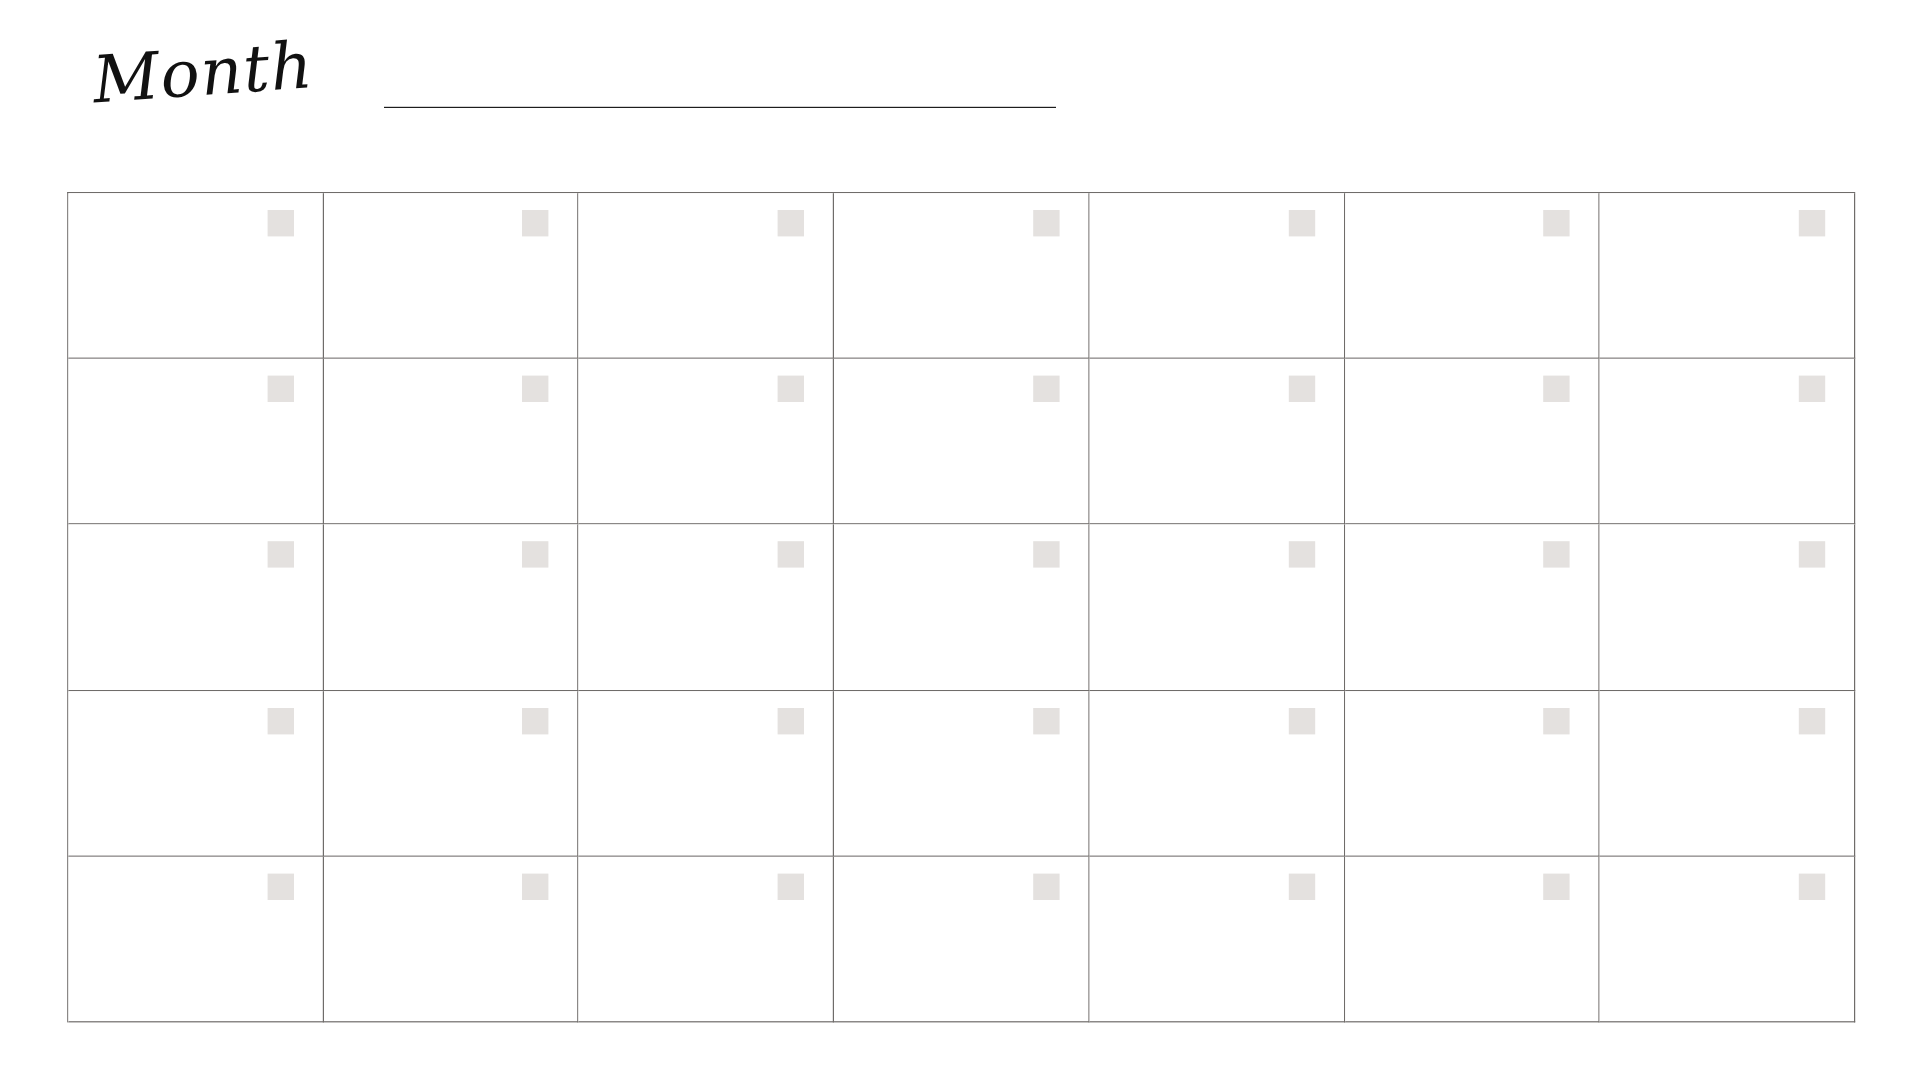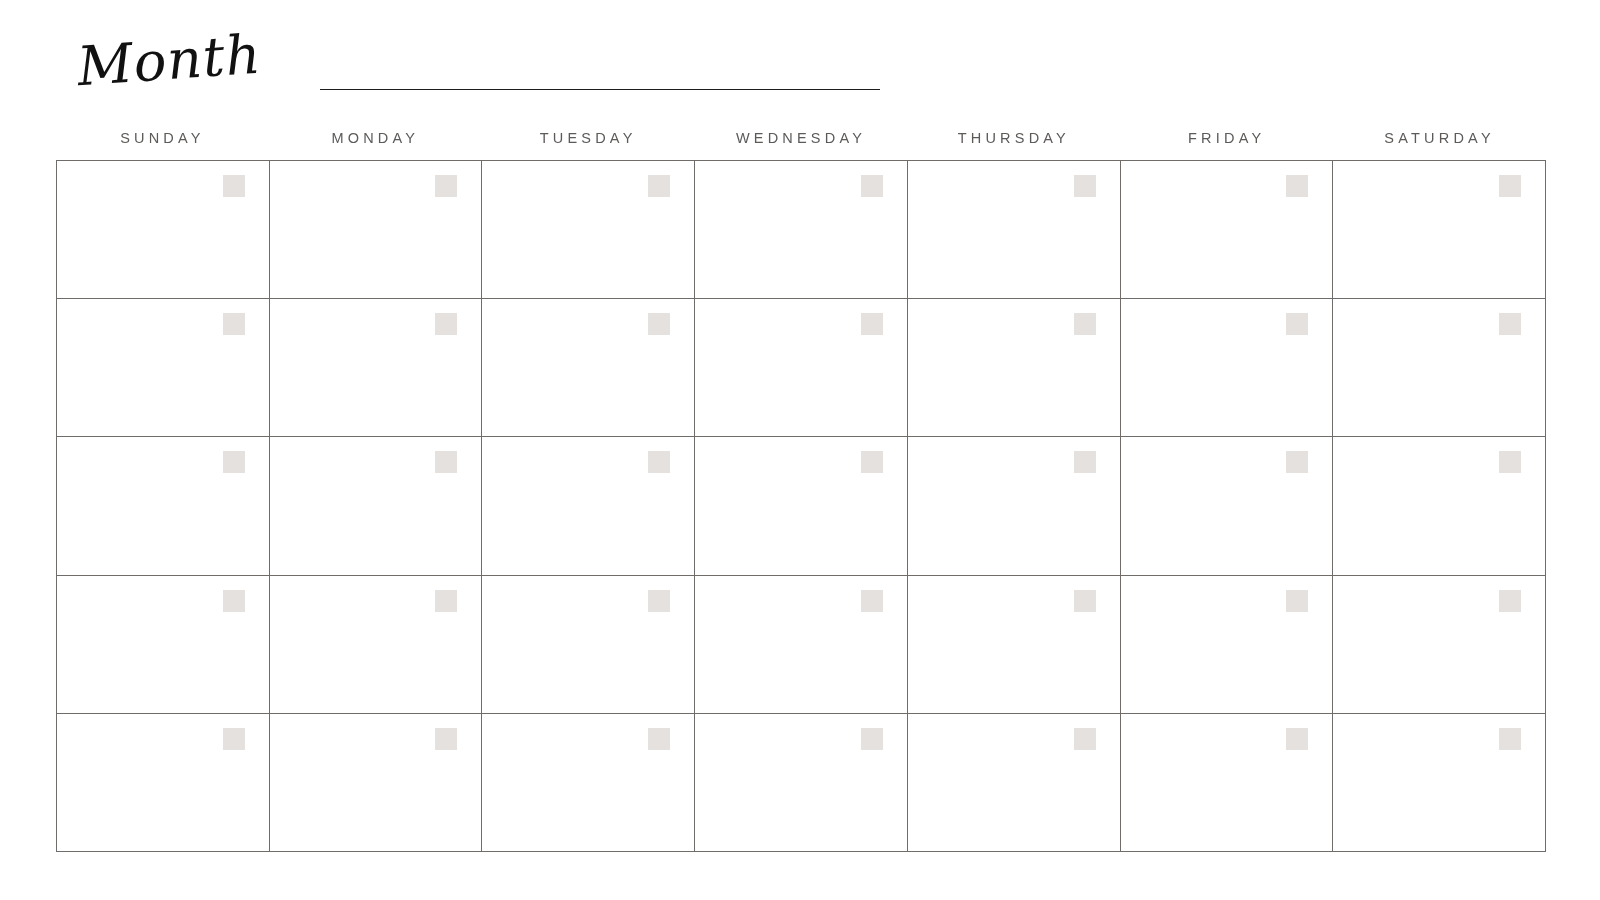--- a/index.html
+++ b/index.html
@@ -116,137 +116,128 @@
 </head>
 <body>
 
 <div class="page">
 
   <div class="header">
     <div class="month-title">Month</div>
     <div class="title-rule"></div>
   </div>
 
-  <div class="weekdays">
-    <div class="weekday">SUNDAY</div>
-    <div class="weekday">MONDAY</div>
-    <div class="weekday">TUESDAY</div>
-    <div class="weekday">WEDNESDAY</div>
-    <div class="weekday">THURSDAY</div>
-    <div class="weekday">FRIDAY</div>
-    <div class="weekday">SATURDAY</div>
+
+  <div class="calendar-grid">
+
+    <div class="day-cell">
+        <div class="date-box"></div>
+      </div>
+    <div class="day-cell">
+        <div class="date-box"></div>
+      </div>
+    <div class="day-cell">
+        <div class="date-box"></div>
+      </div>
+    <div class="day-cell">
+        <div class="date-box"></div>
+      </div>
+    <div class="day-cell">
+        <div class="date-box"></div>
+      </div>
+    <div class="day-cell">
+        <div class="date-box"></div>
+      </div>
+    <div class="day-cell">
+        <div class="date-box"></div>
+      </div>
+
+    <div class="day-cell">
+        <div class="date-box"></div>
+      </div>
+    <div class="day-cell">
+        <div class="date-box"></div>
+      </div>
+    <div class="day-cell">
+        <div class="date-box"></div>
+      </div>
+    <div class="day-cell">
+        <div class="date-box"></div>
+      </div>
+    <div class="day-cell">
+        <div class="date-box"></div>
+      </div>
+    <div class="day-cell">
+        <div class="date-box"></div>
+      </div>
+    <div class="day-cell">
+        <div class="date-box"></div>
+      </div>
+
+    <div class="day-cell">
+        <div class="date-box"></div>
+      </div>
+    <div class="day-cell">
+        <div class="date-box"></div>
+      </div>
+    <div class="day-cell">
+        <div class="date-box"></div>
+      </div>
+    <div class="day-cell">
+        <div class="date-box"></div>
+      </div>
+    <div class="day-cell">
+        <div class="date-box"></div>
+      </div>
+    <div class="day-cell">
+        <div class="date-box"></div>
+      </div>
+    <div class="day-cell">
+        <div class="date-box"></div>
+      </div>
+
+    <div class="day-cell">
+        <div class="date-box"></div>
+      </div>
+    <div class="day-cell">
+        <div class="date-box"></div>
+      </div>
+    <div class="day-cell">
+        <div class="date-box"></div>
+      </div>
+    <div class="day-cell">
+        <div class="date-box"></div>
+      </div>
+    <div class="day-cell">
+        <div class="date-box"></div>
+      </div>
+    <div class="day-cell">
+        <div class="date-box"></div>
+      </div>
+    <div class="day-cell">
+        <div class="date-box"></div>
+      </div>
+
+    <div class="day-cell">
+        <div class="date-box"></div>
+      </div>
+    <div class="day-cell">
+        <div class="date-box"></div>
+      </div>
+    <div class="day-cell">
+        <div class="date-box"></div>
+      </div>
+    <div class="day-cell">
+        <div class="date-box"></div>
+      </div>
+    <div class="day-cell">
+        <div class="date-box"></div>
+      </div>
+    <div class="day-cell">
+        <div class="date-box"></div>
+      </div>
+    <div class="day-cell">
+        <div class="date-box"></div>
+      </div>
+
   </div>
 
-  <div class="calendar-grid">
-
-    <div class="day-cell">
-        <div class="date-box"></div>
-      </div>
-    <div class="day-cell">
-        <div class="date-box"></div>
-      </div>
-    <div class="day-cell">
-        <div class="date-box"></div>
-      </div>
-    <div class="day-cell">
-        <div class="date-box"></div>
-      </div>
-    <div class="day-cell">
-        <div class="date-box"></div>
-      </div>
-    <div class="day-cell">
-        <div class="date-box"></div>
-      </div>
-    <div class="day-cell">
-        <div class="date-box"></div>
-      </div>
-
-    <div class="day-cell">
-        <div class="date-box"></div>
-      </div>
-    <div class="day-cell">
-        <div class="date-box"></div>
-      </div>
-    <div class="day-cell">
-        <div class="date-box"></div>
-      </div>
-    <div class="day-cell">
-        <div class="date-box"></div>
-      </div>
-    <div class="day-cell">
-        <div class="date-box"></div>
-      </div>
-    <div class="day-cell">
-        <div class="date-box"></div>
-      </div>
-    <div class="day-cell">
-        <div class="date-box"></div>
-      </div>
-
-    <div class="day-cell">
-        <div class="date-box"></div>
-      </div>
-    <div class="day-cell">
-        <div class="date-box"></div>
-      </div>
-    <div class="day-cell">
-        <div class="date-box"></div>
-      </div>
-    <div class="day-cell">
-        <div class="date-box"></div>
-      </div>
-    <div class="day-cell">
-        <div class="date-box"></div>
-      </div>
-    <div class="day-cell">
-        <div class="date-box"></div>
-      </div>
-    <div class="day-cell">
-        <div class="date-box"></div>
-      </div>
-
-    <div class="day-cell">
-        <div class="date-box"></div>
-      </div>
-    <div class="day-cell">
-        <div class="date-box"></div>
-      </div>
-    <div class="day-cell">
-        <div class="date-box"></div>
-      </div>
-    <div class="day-cell">
-        <div class="date-box"></div>
-      </div>
-    <div class="day-cell">
-        <div class="date-box"></div>
-      </div>
-    <div class="day-cell">
-        <div class="date-box"></div>
-      </div>
-    <div class="day-cell">
-        <div class="date-box"></div>
-      </div>
-
-    <div class="day-cell">
-        <div class="date-box"></div>
-      </div>
-    <div class="day-cell">
-        <div class="date-box"></div>
-      </div>
-    <div class="day-cell">
-        <div class="date-box"></div>
-      </div>
-    <div class="day-cell">
-        <div class="date-box"></div>
-      </div>
-    <div class="day-cell">
-        <div class="date-box"></div>
-      </div>
-    <div class="day-cell">
-        <div class="date-box"></div>
-      </div>
-    <div class="day-cell">
-        <div class="date-box"></div>
-      </div>
-
-  </div>
-
 </div>
 
 </body></html>

